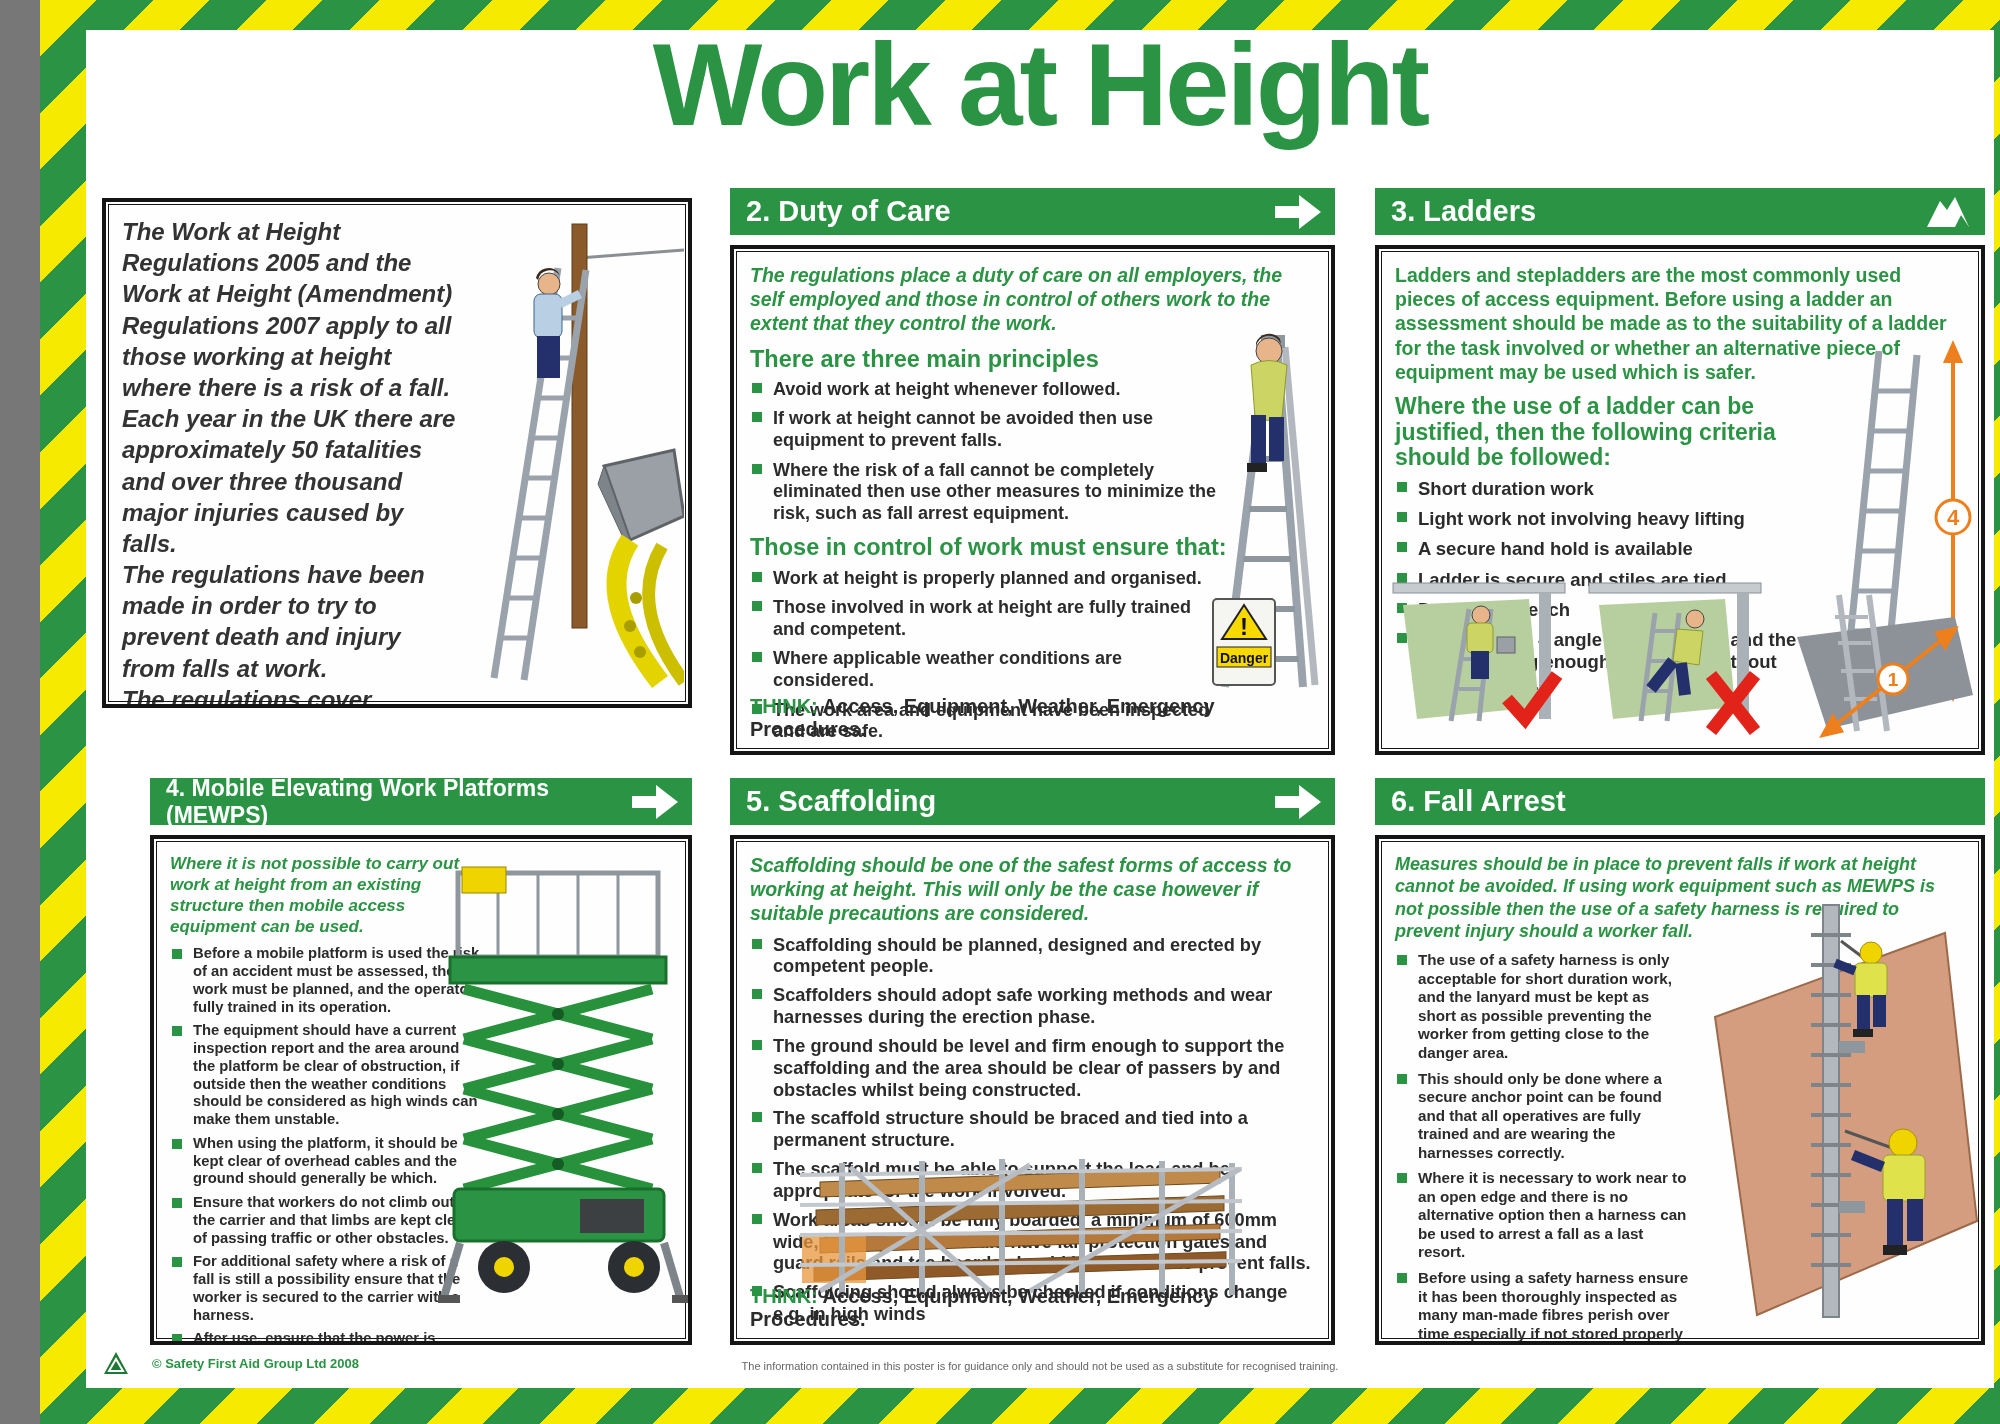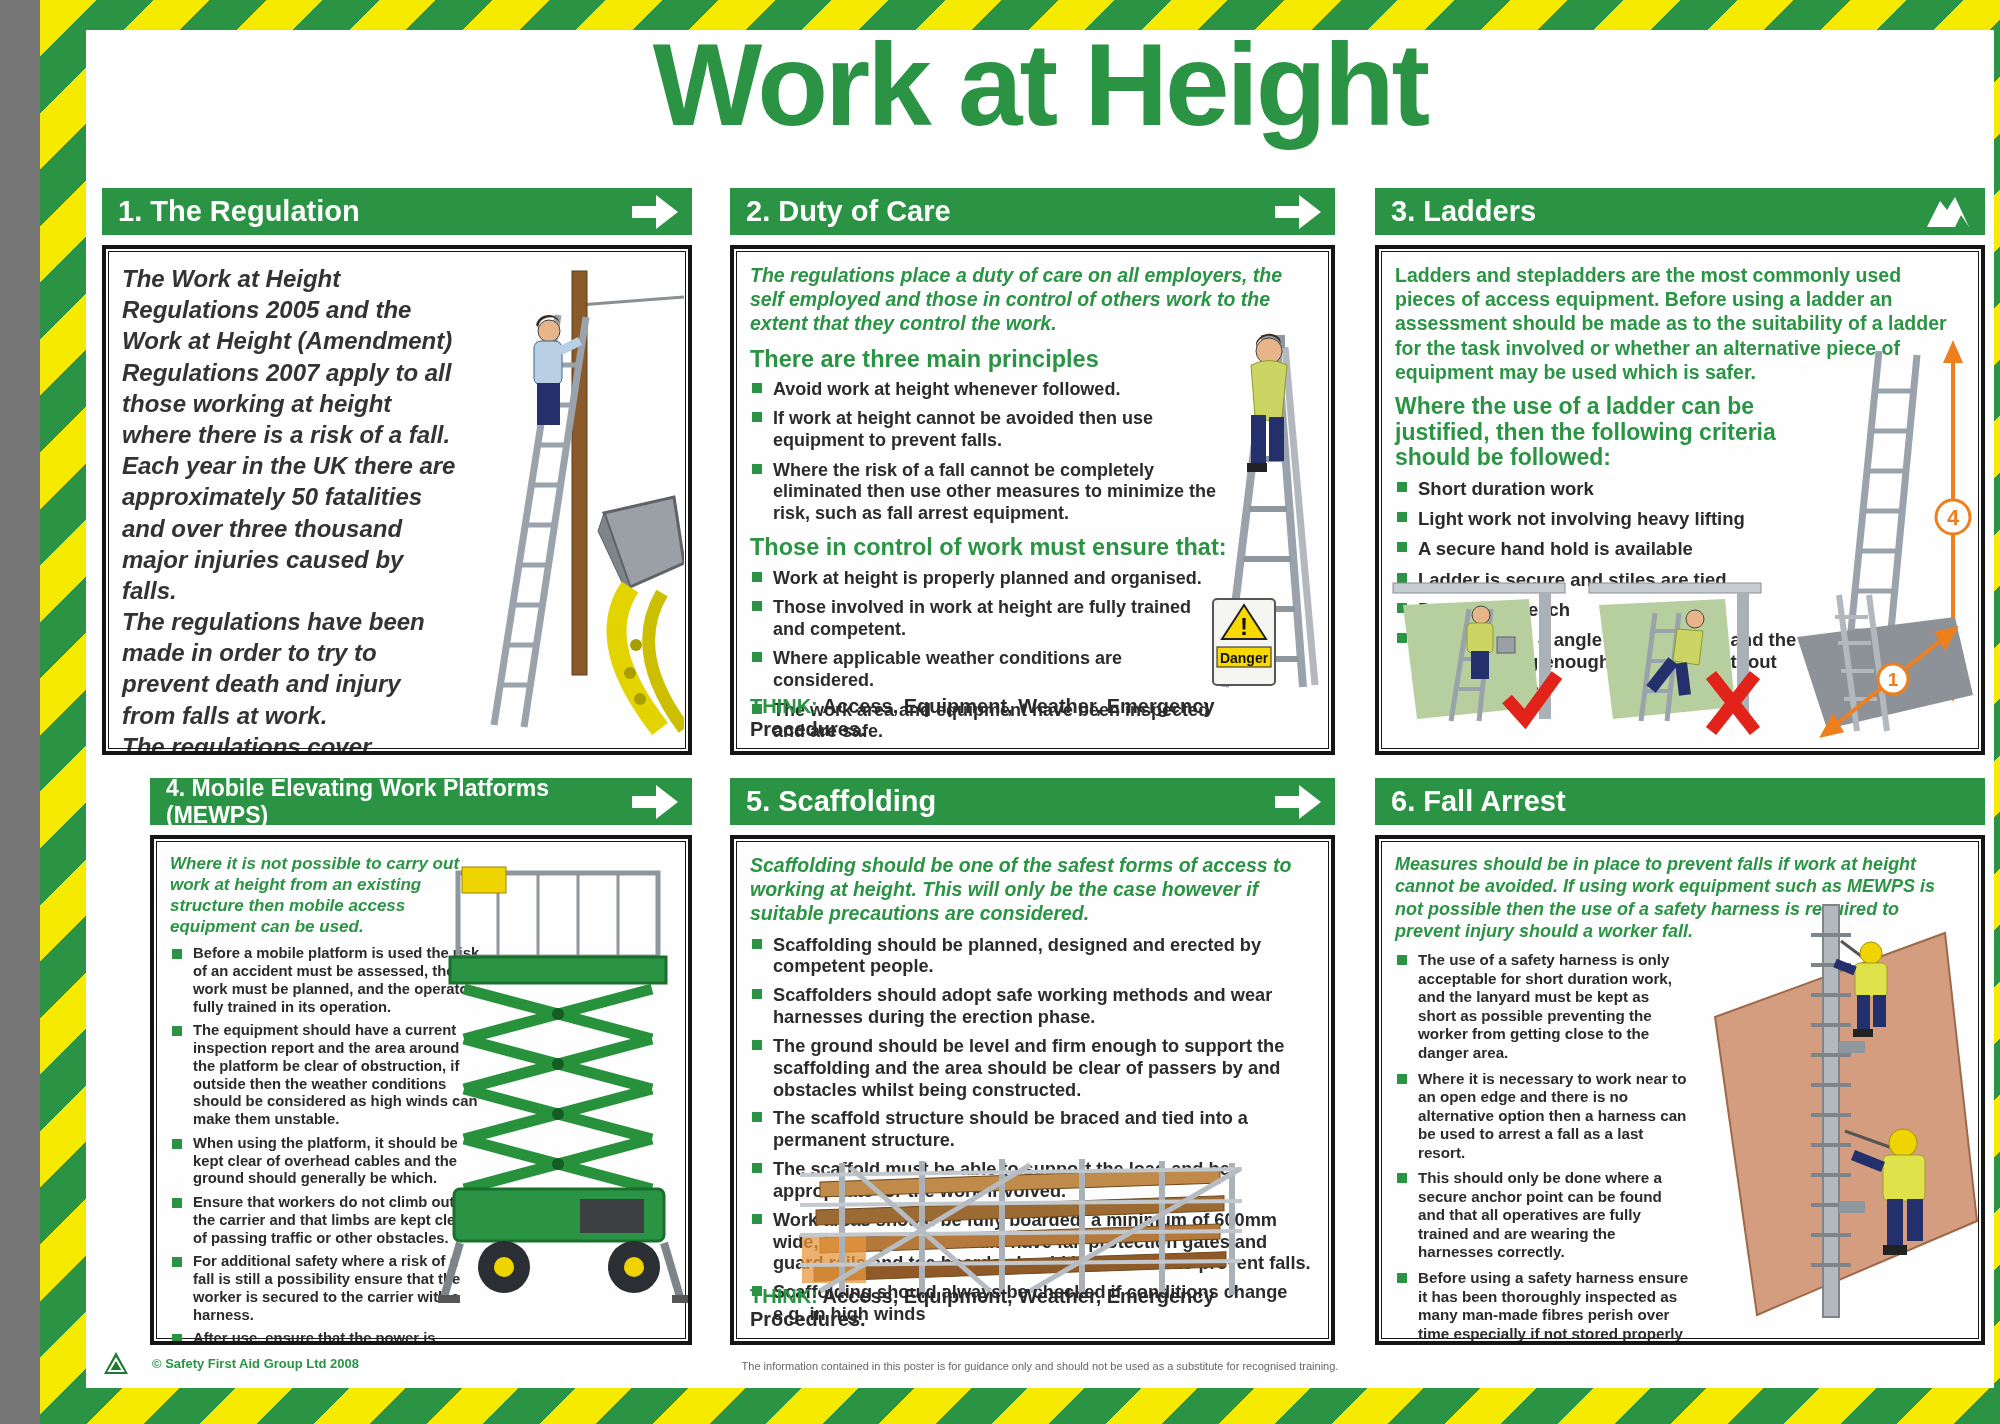--- a/index.html
+++ b/index.html
@@ -85,26 +85,20 @@
   }
 </style>
 </head>
 <body>
 
 <div class="poster">
   <div class="canvas"></div>
   <h1 class="title">Work at Height</h1>
 
   <section class="panel" id="p1">
-    <header class="bar">
-      <span>1. The Regulation</span>
-      <svg width="46" height="34" viewBox="0 0 46 34">
-          <polygon points="0,11 24,11 24,0 46,17 24,34 24,23 0,23" fill="#fff"></polygon>
-        </svg>
-    </header>
     <div class="box">
       <div class="reg-text">
         <p>The Work at Height Regulations 2005 and the Work at Height (Amendment) Regulations 2007 apply to all those working at height where there is a risk of a fall.</p>
         <p>Each year in the UK there are approximately 50 fatalities and over three thousand major injuries caused by falls.</p>
         <p>The regulations have been made in order to try to prevent death and injury from falls at work.</p>
         <p>The regulations cover working “at height” meaning the person could be at risk of falling, so this may be below ground level.</p>
       </div>
       <svg class="illu" width="230" height="486" viewBox="0 0 230 486">
         <line x1="125" y1="50" x2="230" y2="42" stroke="#8a8f94" stroke-width="3"></line>
         <rect x="118" y="16" width="15" height="404" fill="#8a5a2b" stroke="#5f3c18"></rect>
@@ -424,22 +418,22 @@
   </section>
 
   <section class="panel" id="p6">
     <header class="bar">
       <span>6.  Fall Arrest</span>
     </header>
     <div class="box">
       <p class="intro">Measures should be in place to prevent falls if work at height cannot be avoided. If using work equipment such as MEWPS is not possible then the use of a safety harness is required to prevent injury should a worker fall.</p>
       <ul class="bullets">
         <li>The use of a safety harness is only acceptable for short duration work, and the lanyard must be kept as short as possible preventing the worker from getting close to the danger area.</li>
+        <li>This should only be done where a secure anchor point can be found and that all operatives are fully trained and are wearing the harnesses correctly.</li>
         <li>Where it is necessary to work near to an open edge and there is no alternative option then a harness can be used to arrest a fall as a last resort.</li>
-        <li>This should only be done where a secure anchor point can be found and that all operatives are fully trained and are wearing the harnesses correctly.</li>
         <li>Before using a safety harness ensure it has been thoroughly inspected as many man-made fibres perish over time especially if not stored properly in a clean dry area.</li>
 
       </ul>
       <svg class="illu" width="286" height="420" viewBox="0 0 286 420">
         <polygon points="20,116 250,32 282,320 62,414" fill="#d49d80" stroke="#9c6a4a" stroke-width="2"></polygon>
         <g>
           <rect x="128" y="4" width="16" height="412" fill="#b2b8be" stroke="#7d848a" stroke-width="2"></rect>
           <g stroke="#7d848a" stroke-width="4">
             <line x1="116" y1="34" x2="156" y2="34"></line>
               <line x1="116" y1="64" x2="156" y2="64"></line>

